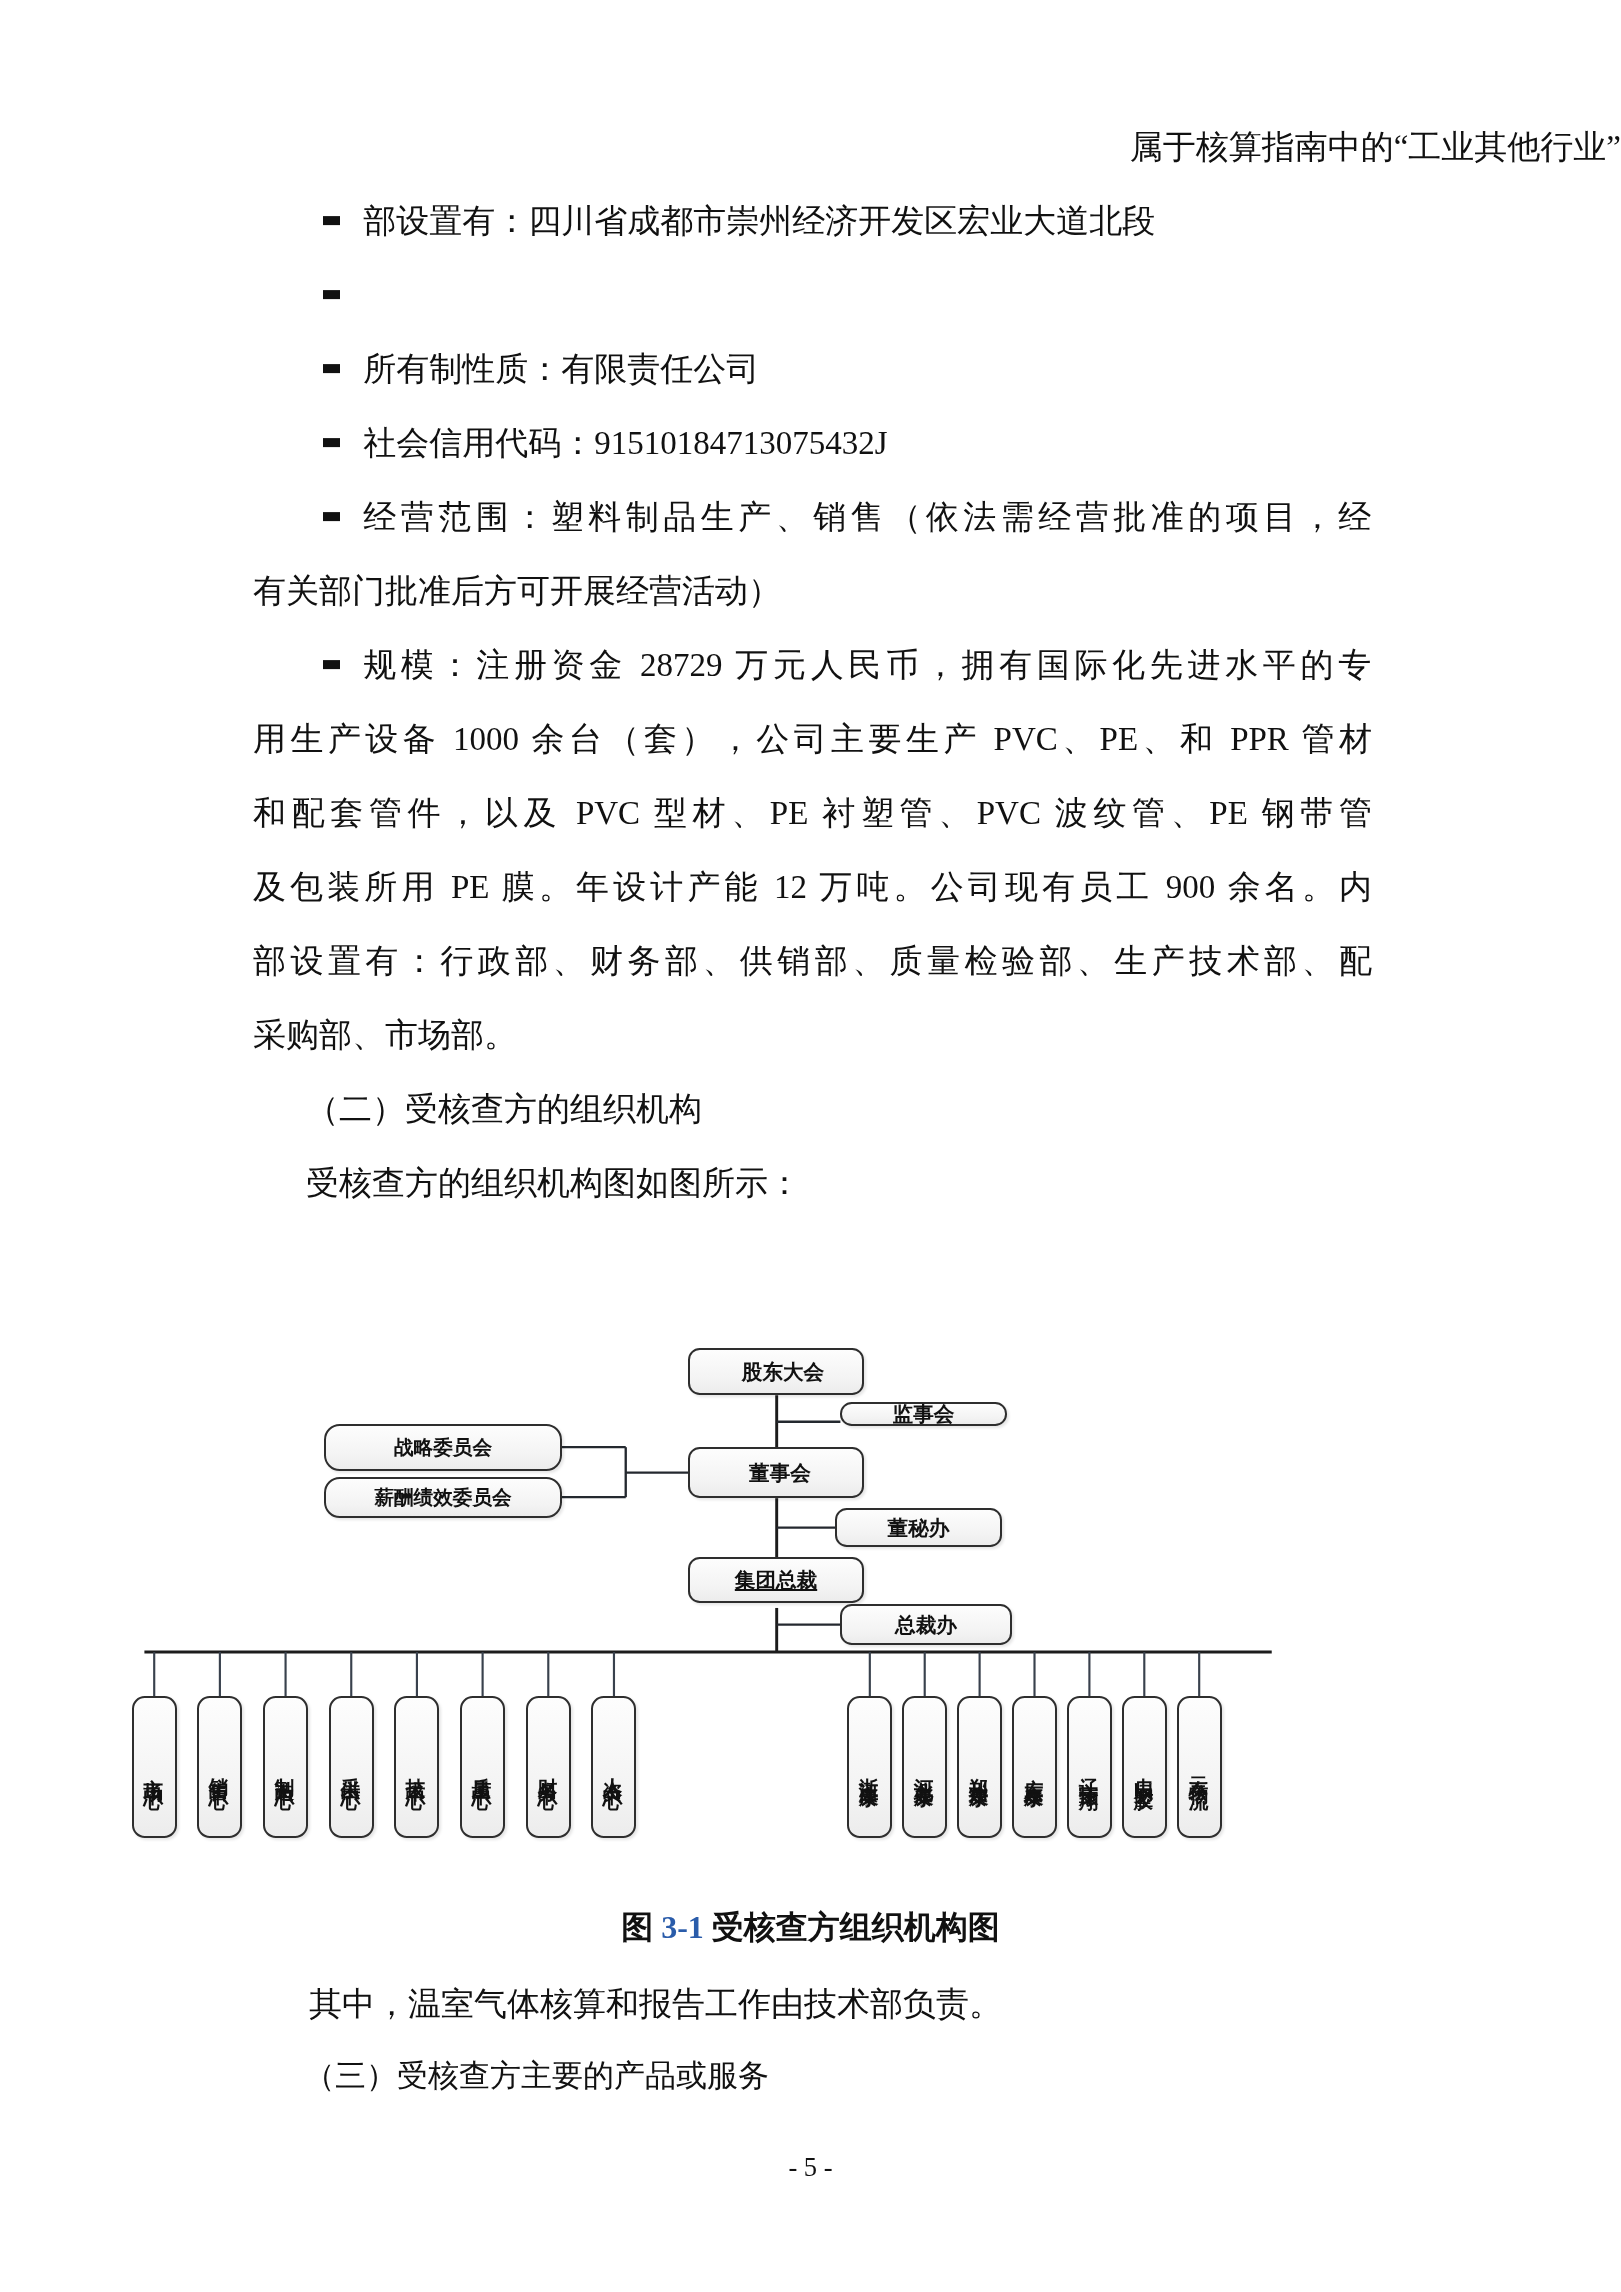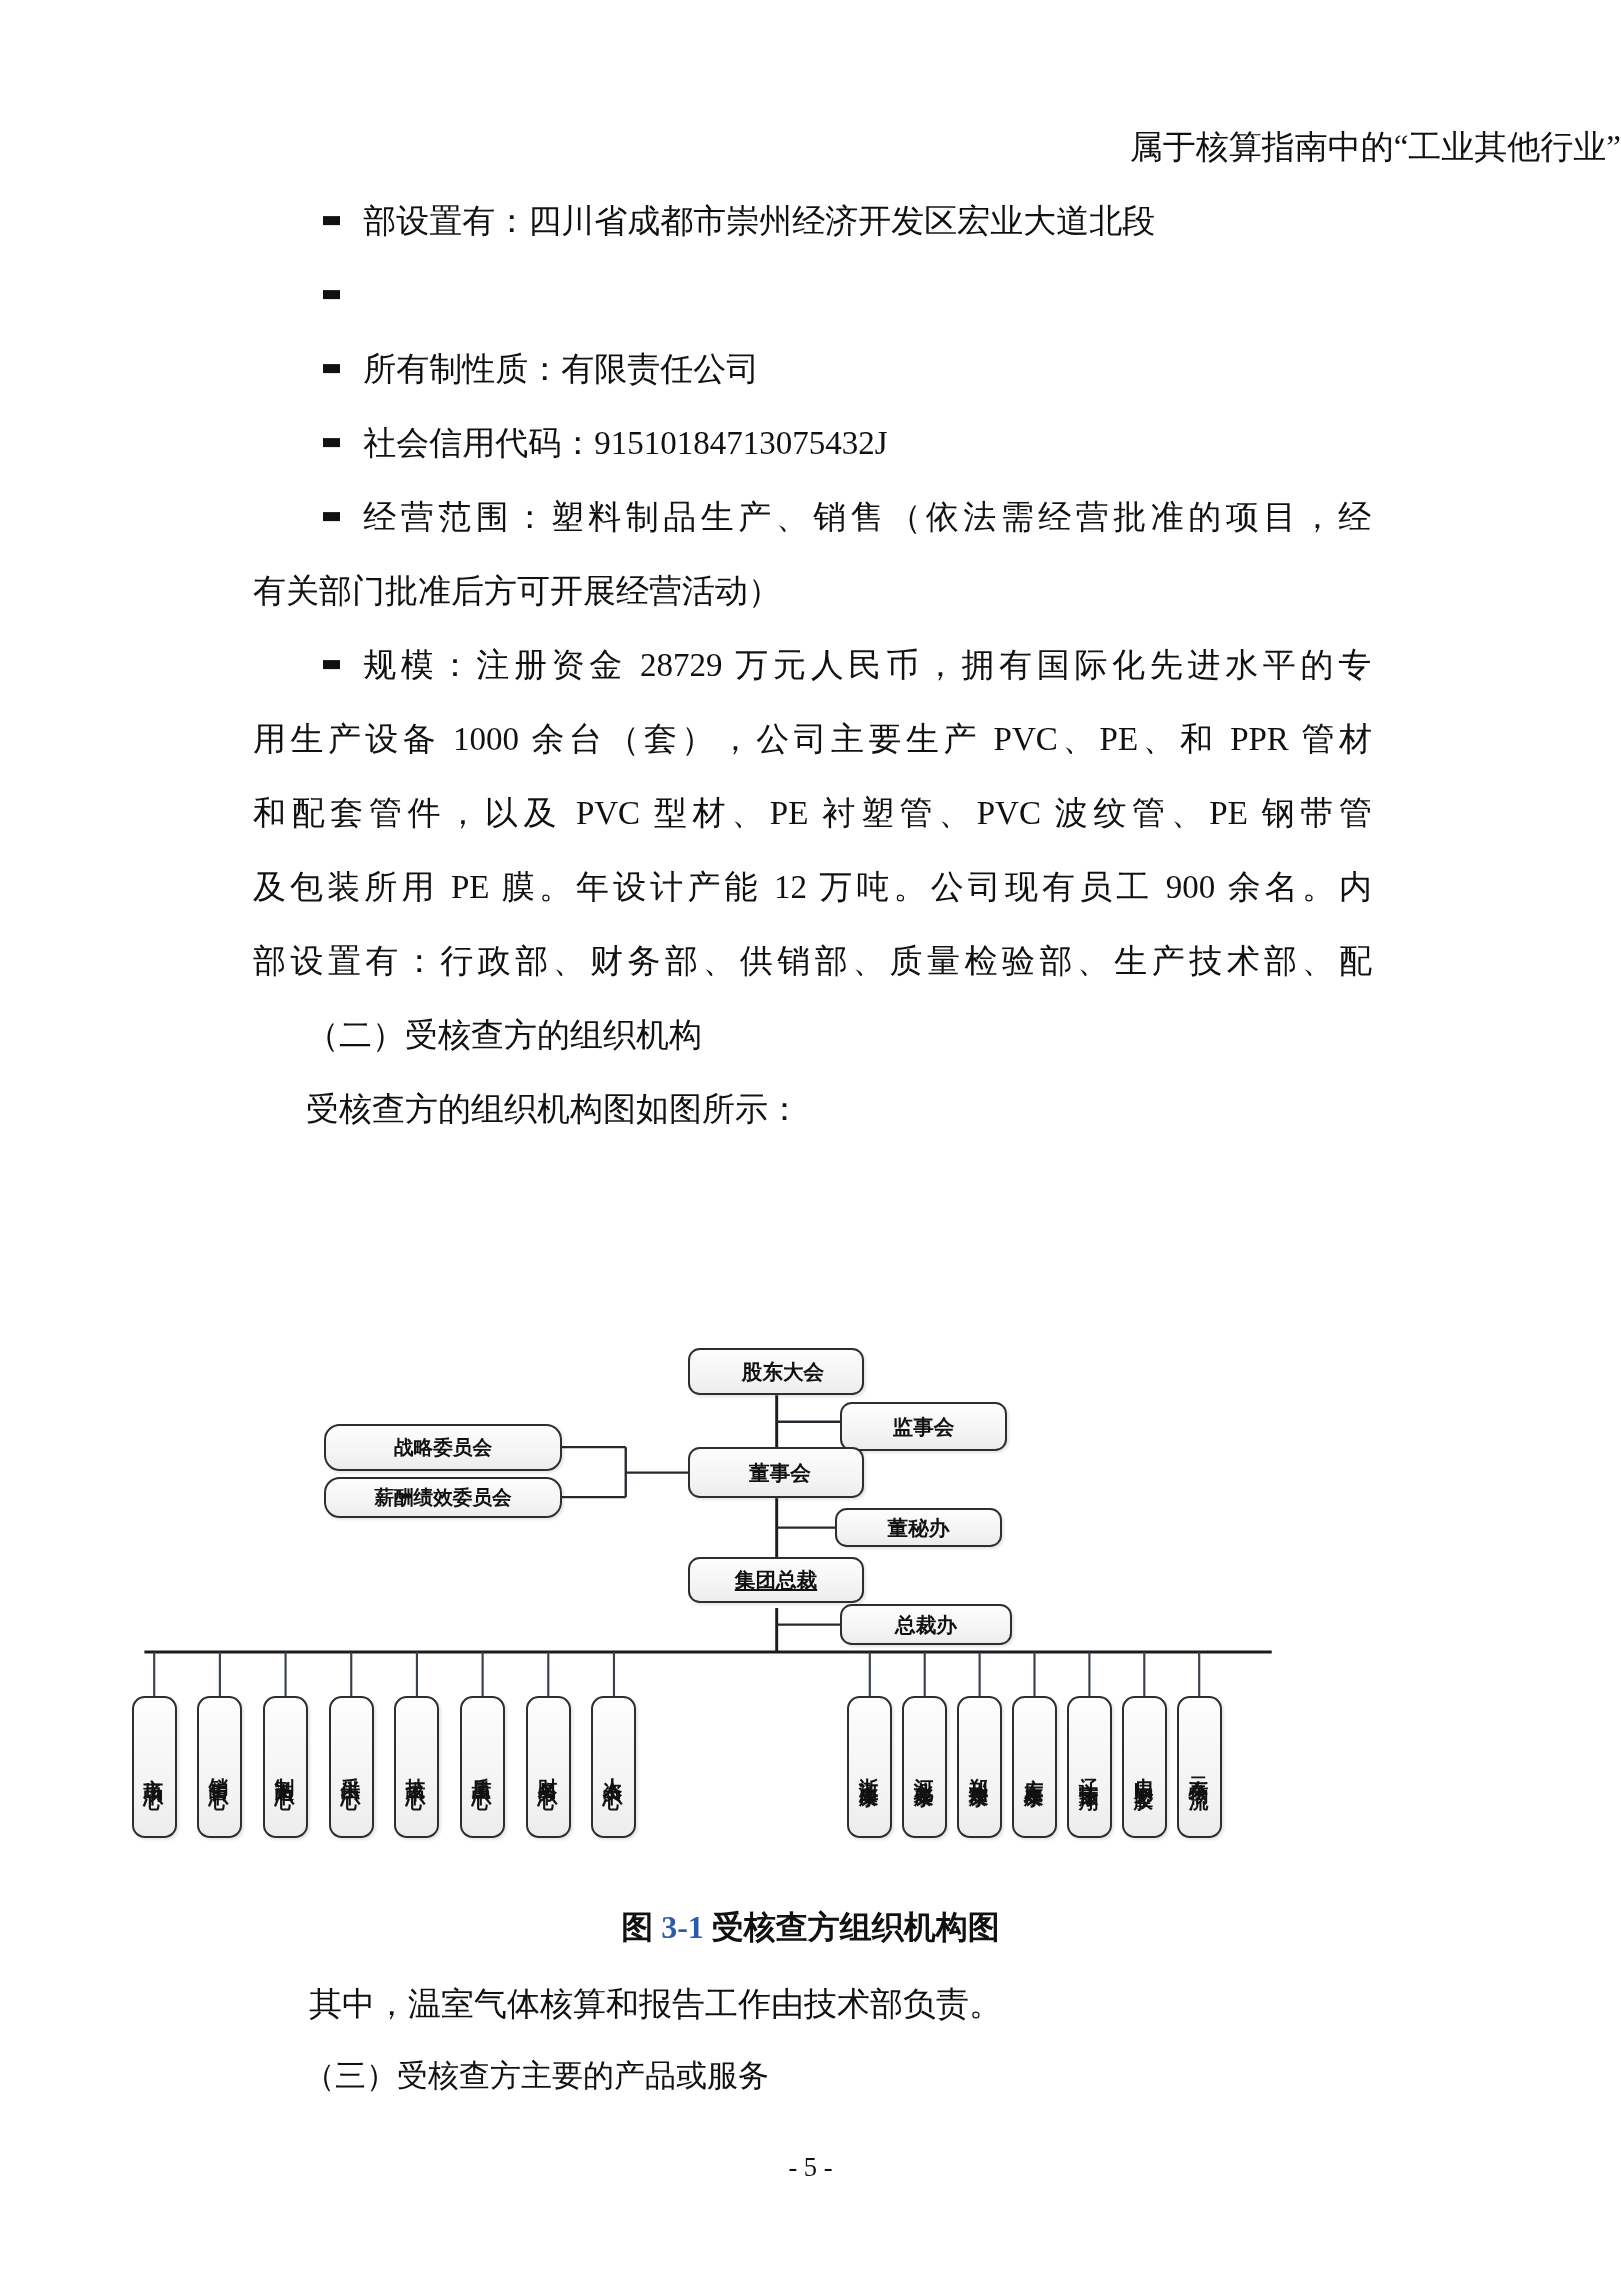--- a/index.html
+++ b/index.html
@@ -50,20 +50,21 @@
   <div class="ln bullet"><span class="bullet-marker"></span></div>
   <div class="ln bullet"><span class="bullet-marker"></span><span class="btext">所有制性质：有限责任公司</span></div>
   <div class="ln bullet"><span class="bullet-marker"></span><span class="btext">社会信用代码：91510184713075432J</span></div>
   <div class="ln bullet"><span class="bullet-marker"></span><span class="btext just">经营范围：塑料制品生产、销售（依法需经营批准的项目，经</span></div>
   <div class="ln cont">有关部门批准后方可开展经营活动）</div>
   <div class="ln bullet"><span class="bullet-marker"></span><span class="btext just">规模：注册资金 28729 万元人民币，拥有国际化先进水平的专</span></div>
   <div class="ln cont just">用生产设备 1000 余台（套），公司主要生产 PVC、PE、和 PPR 管材</div>
   <div class="ln cont just">和配套管件，以及 PVC 型材、PE 衬塑管、PVC 波纹管、PE 钢带管</div>
   <div class="ln cont just">及包装所用 PE 膜。年设计产能 12 万吨。公司现有员工 900 余名。内</div>
   <div class="ln cont just">部设置有：行政部、财务部、供销部、质量检验部、生产技术部、配</div>
+  <div class="ln cont">采购部、市场部。</div>
   <div class="ln indent">（二）受核查方的组织机构</div>
   <div class="ln indent">受核查方的组织机构图如图所示：</div>
 </div>
 
 <div class="chart">
   <svg width="1392" height="554" viewBox="0 0 1420 565">
     <g stroke="#1c1c1c" stroke-width="3" fill="none">
       <line x1="675" y1="93" x2="675" y2="146"></line>
       <line x1="675" y1="198" x2="675" y2="258"></line>
       <line x1="675" y1="310" x2="675" y2="355"></line>
@@ -91,21 +92,21 @@
       <line x1="826" y1="355" x2="826" y2="400"></line>
       <line x1="882" y1="355" x2="882" y2="400"></line>
       <line x1="938" y1="355" x2="938" y2="400"></line>
       <line x1="994" y1="355" x2="994" y2="400"></line>
       <line x1="1050" y1="355" x2="1050" y2="400"></line>
       <line x1="1106" y1="355" x2="1106" y2="400"></line>
     </g>
   </svg>
 
   <div class="obox" style="left:573px;top:44px;width:176px;height:47px;padding-left:14px;">股东大会</div>
-  <div class="obox" style="left:725px;top:98px;width:167px;height:49px;">监事会</div>
+  <div class="obox" style="left:725px;top:98px;width:167px;height:24px;">监事会</div>
   <div class="obox" style="left:573px;top:143px;width:176px;height:51px;padding-left:8px;">董事会</div>
   <div class="obox wide" style="left:209px;top:120px;width:238px;height:47px;">战略委员会</div>
   <div class="obox wide" style="left:209px;top:173px;width:238px;height:41px;">薪酬绩效委员会</div>
   <div class="obox" style="left:720px;top:204px;width:167px;height:39px;">董秘办</div>
   <div class="obox" style="left:573px;top:253px;width:176px;height:46px;text-decoration:underline;">集团总裁</div>
   <div class="obox" style="left:725px;top:300px;width:172px;height:41px;">总裁办</div>
 
   <div class="obox vbox" style="left:16.7px;top:392px;width:45px;height:142px;">市场中心</div>
   <div class="obox vbox" style="left:82px;top:392px;width:45px;height:142px;">销售中心</div>
   <div class="obox vbox" style="left:148px;top:392px;width:45px;height:142px;">制造中心</div>

